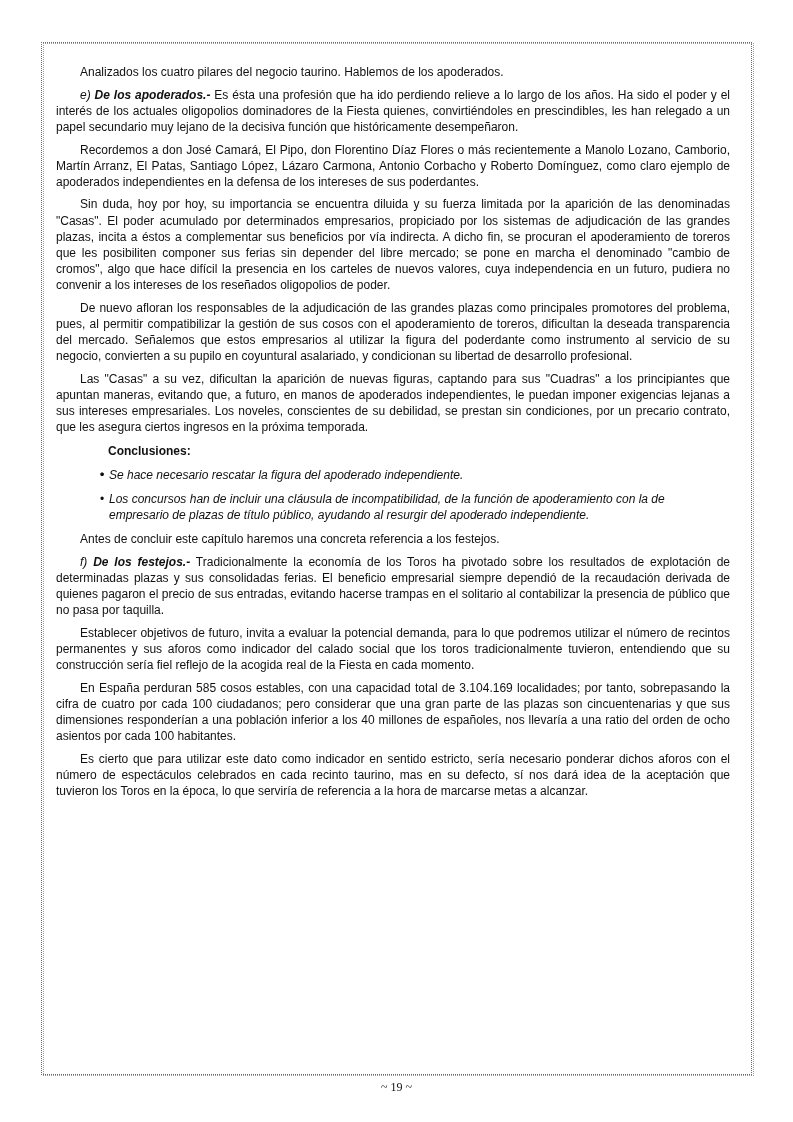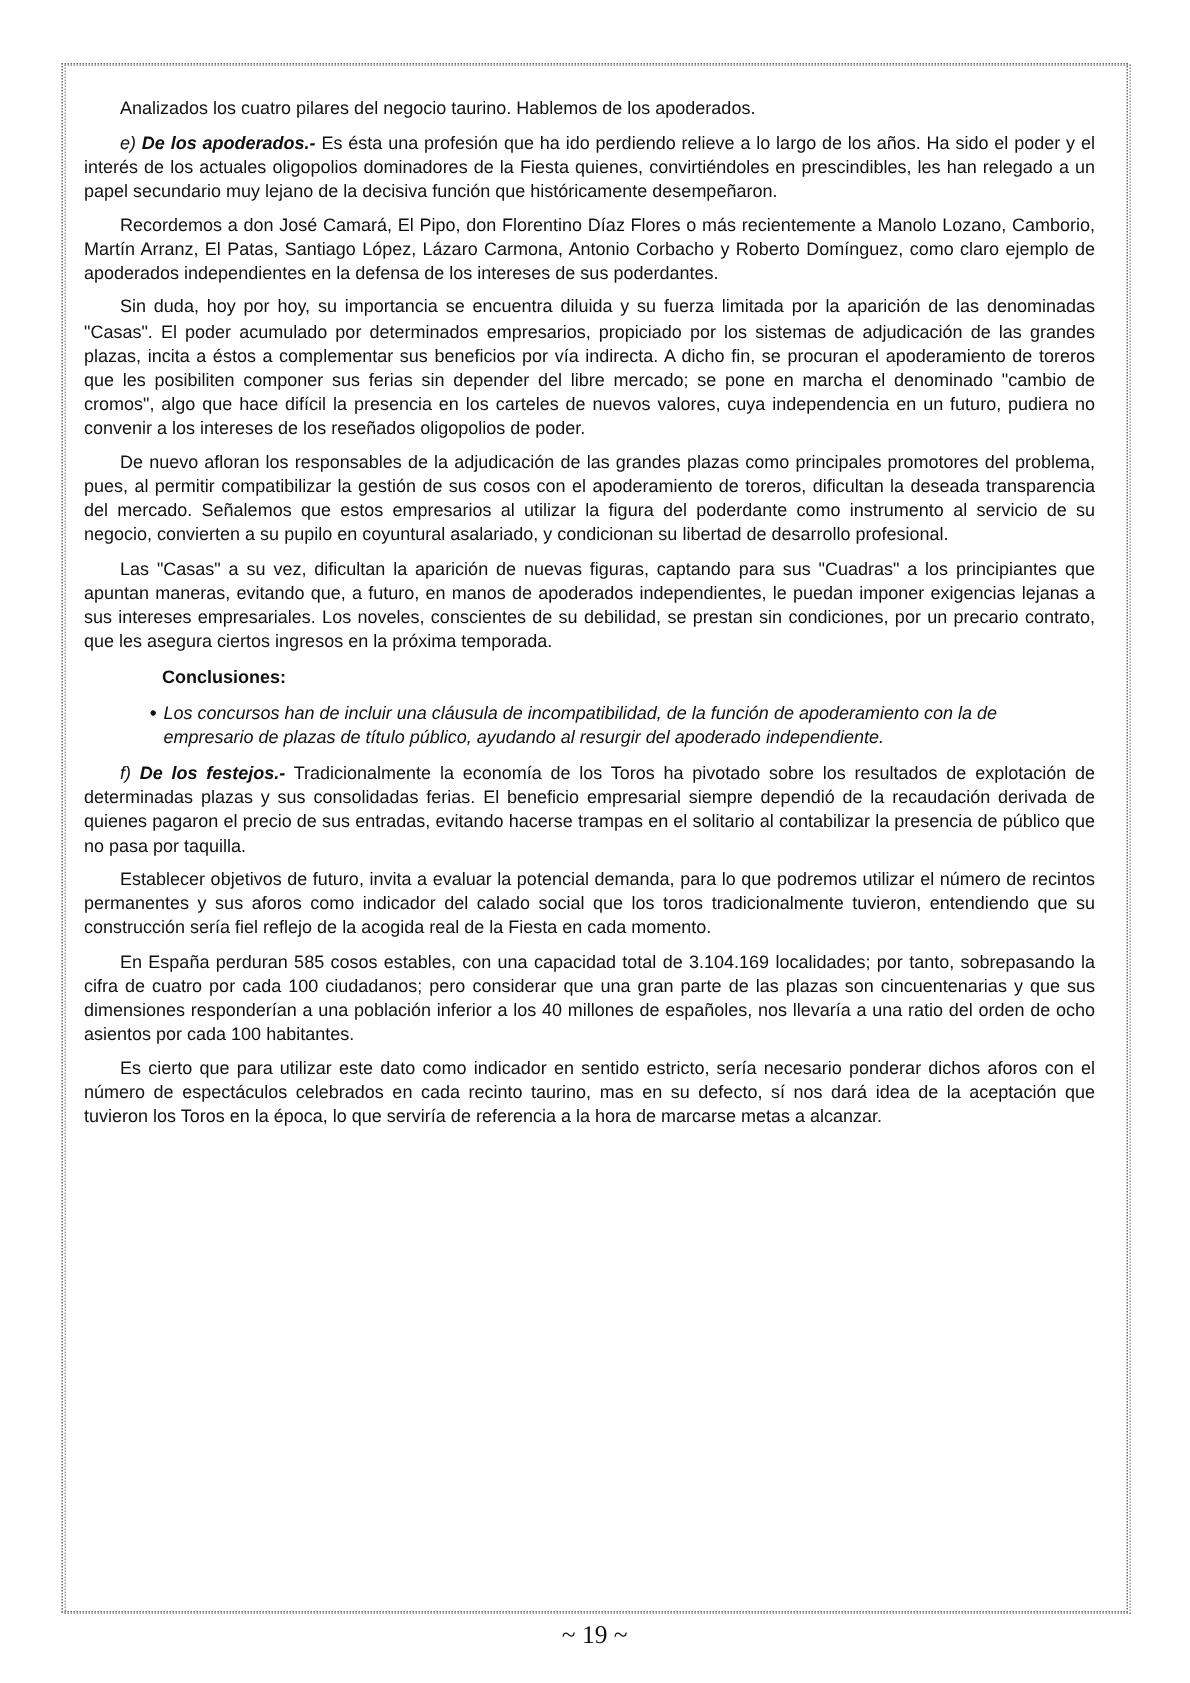--- a/index.html
+++ b/index.html
@@ -20,21 +20,21 @@
   }
   p { margin:0 0 6.6px 0; text-align:justify; text-indent:24px; }
   .lead { font-style:italic; }
   .lead b { font-style:italic; font-weight:bold; }
   .concl-title { margin:8px 0 6px 52px; font-weight:bold; }
   ul { list-style:none; margin:0; padding:0 0 0 44px; width:640px; }
   li { position:relative; font-style:italic; padding-left:9px; margin-bottom:8px; width:580px; }
   li .bullet { position:absolute; left:0; top:0; font-style:normal; }
   .pagenum {
     position:absolute; left:0; width:793px; top:1080px; text-align:center;
-    font-family:"Liberation Serif", serif; font-size:17px; color:#111;
+    font-family:"Liberation Serif", serif; font-size:12px; color:#111;
   }
 </style>
 </head>
 <body>
 
 <div class="frame"></div>
 
 <div class="content">
   <p>Analizados los cuatro pilares del negocio taurino. Hablemos de los apoderados.</p>
 
@@ -43,24 +43,25 @@
   </p>
 
   <p>Recordemos a don José Camará, El Pipo, don Florentino Díaz Flores o más recientemente a Manolo Lozano, Camborio, Martín Arranz, El Patas, Santiago López, Lázaro Carmona, Antonio Corbacho y Roberto Domínguez, como claro ejemplo de apoderados independientes en la defensa de los intereses de sus poderdantes.</p>
   <p>Sin duda, hoy por hoy, su importancia se encuentra diluida y su fuerza limitada por la aparición de las denominadas "Casas". El poder acumulado por determinados empresarios, propiciado por los sistemas de adjudicación de las grandes plazas, incita a éstos a complementar sus beneficios por vía indirecta. A dicho fin, se procuran el apoderamiento de toreros que les posibiliten componer sus ferias sin depender del libre mercado; se pone en marcha el denominado "cambio de cromos", algo que hace difícil la presencia en los carteles de nuevos valores, cuya independencia en un futuro, pudiera no convenir a los intereses de los reseñados oligopolios de poder.</p>
   <p>De nuevo afloran los responsables de la adjudicación de las grandes plazas como principales promotores del problema, pues, al permitir compatibilizar la gestión de sus cosos con el apoderamiento de toreros, dificultan la deseada transparencia del mercado. Señalemos que estos empresarios al utilizar la figura del poderdante como instrumento al servicio de su negocio, convierten a su pupilo en coyuntural asalariado, y condicionan su libertad de desarrollo profesional.</p>
   <p>Las "Casas" a su vez, dificultan la aparición de nuevas figuras, captando para sus "Cuadras" a los principiantes que apuntan maneras, evitando que, a futuro, en manos de apoderados independientes, le puedan imponer exigencias lejanas a sus intereses empresariales. Los noveles, conscientes de su debilidad, se prestan sin condiciones, por un precario contrato, que les asegura ciertos ingresos en la próxima temporada.</p>
 
   <div class="concl-title">Conclusiones:</div>
   <ul>
     <li><span class="bullet">•</span></li>
-    <li><span class="bullet">•</span></li>
+    <li><span class="bullet">•</span><span>Se hace necesario rescatar la figura del apoderado independiente.</span></li>
     <li><span class="bullet">•</span><span>Los concursos han de incluir una cláusula de incompatibilidad, de la función de apoderamiento con la de empresario de plazas de título público, ayudando al resurgir del apoderado independiente.</span></li>
   </ul>
 
+  <p>Antes de concluir este capítulo haremos una concreta referencia a los festejos.</p>
 
   <p>
     <span class="lead">f) </span><span class="lead"><b>De los festejos.-</b></span><span> Tradicionalmente la economía de los Toros ha pivotado sobre los resultados de explotación de determinadas plazas y sus consolidadas ferias. El beneficio empresarial siempre dependió de la recaudación derivada de quienes pagaron el precio de sus entradas, evitando hacerse trampas en el solitario al contabilizar la presencia de público que no pasa por taquilla.</span>
   </p>
 
   <p>Establecer objetivos de futuro, invita a evaluar la potencial demanda, para lo que podremos utilizar el número de recintos permanentes y sus aforos como indicador del calado social que los toros tradicionalmente tuvieron, entendiendo que su construcción sería fiel reflejo de la acogida real de la Fiesta en cada momento.</p>
   <p>En España perduran 585 cosos estables, con una capacidad total de 3.104.169 localidades; por tanto, sobrepasando la cifra de cuatro por cada 100 ciudadanos; pero considerar que una gran parte de las plazas son cincuentenarias y que sus dimensiones responderían a una población inferior a los 40 millones de españoles, nos llevaría a una ratio del orden de ocho asientos por cada 100 habitantes.</p>
   <p>Es cierto que para utilizar este dato como indicador en sentido estricto, sería necesario ponderar dichos aforos con el número de espectáculos celebrados en cada recinto taurino, mas en su defecto, sí nos dará idea de la aceptación que tuvieron los Toros en la época, lo que serviría de referencia a la hora de marcarse metas a alcanzar.</p>
 </div>
 

